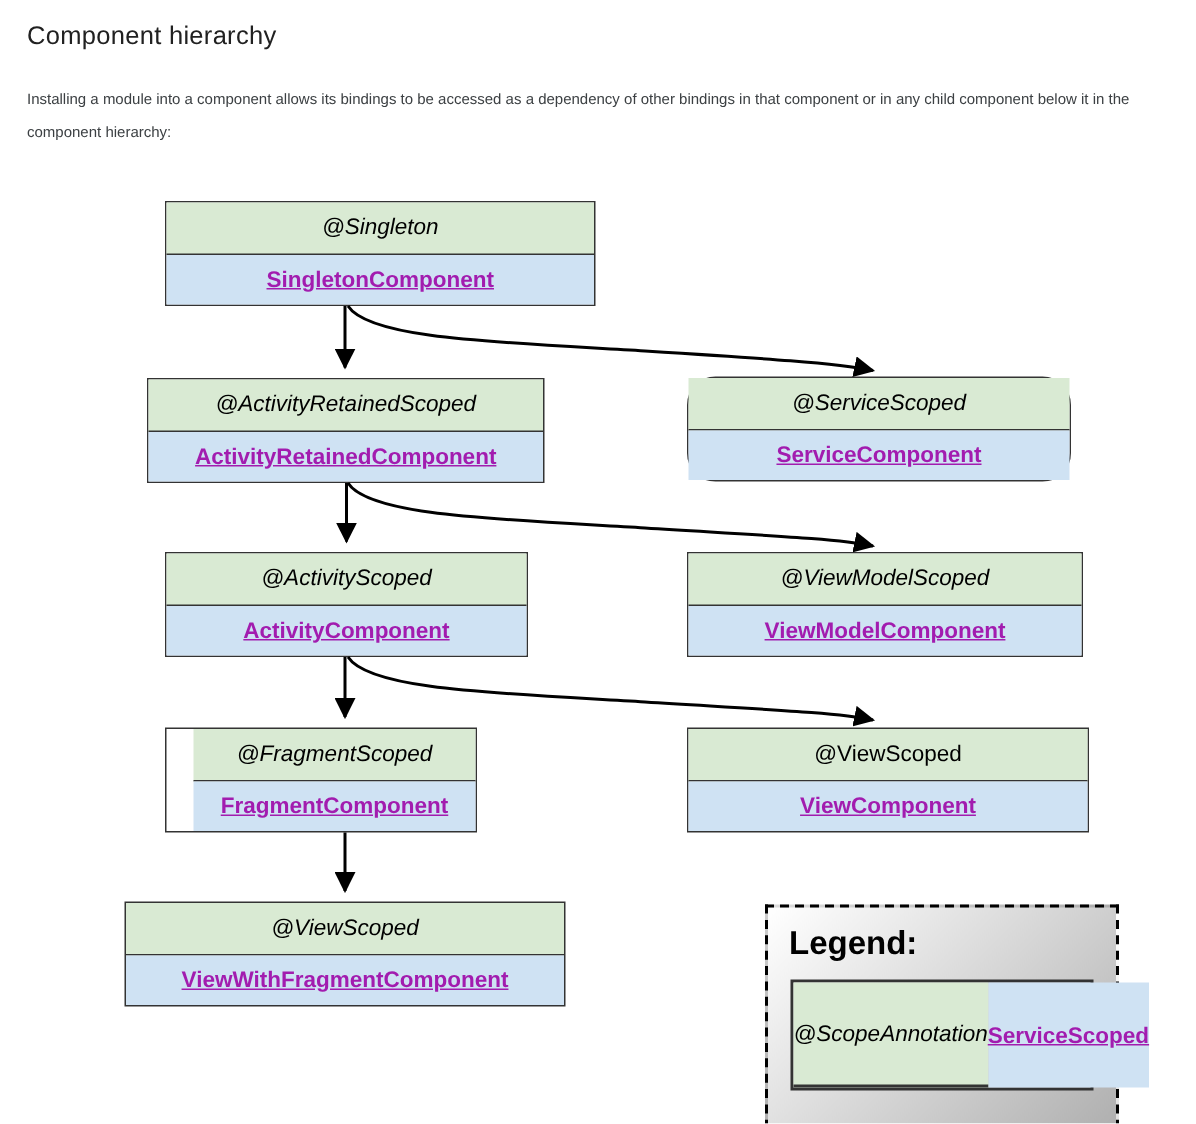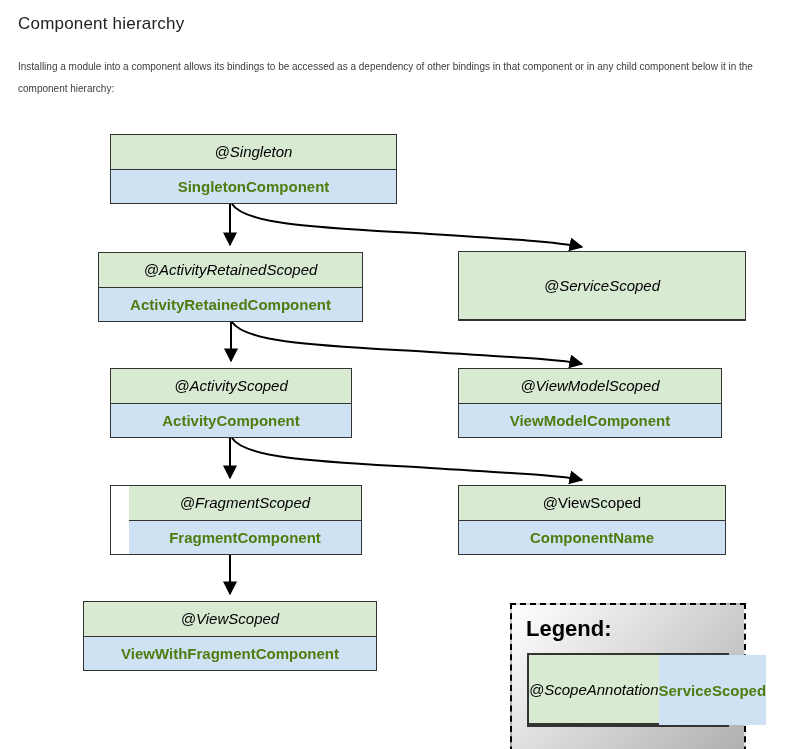--- a/index.html
+++ b/index.html
@@ -23,21 +23,21 @@
   .scope-cell {
     flex:1; background:var(--scope-bg,#d9ead3);
     border-bottom:1.5px solid var(--box-border,#333333);
     display:flex; align-items:center; justify-content:center;
     font-style:italic; font-size:15px; color:#000;
   }
   .scope-cell.roman { font-style:normal; }
   .name-cell {
     flex:1; background:var(--component-bg,#cfe2f3);
     display:flex; align-items:center; justify-content:center;
-    font-weight:bold; font-size:15px; color:#4d7c0f;
+    font-weight:bold; font-size:15px; color:#a21caf;text-decoration:underline;
   }
   .arrows { position:absolute; left:0; top:0; pointer-events:none; }
   .legend {
     position:absolute; left:510px; top:603px; width:236px; height:170px;
     box-sizing:border-box; border:2px dashed #000;
     background:linear-gradient(135deg, var(--legend-grad-start,#ffffff) 0%, var(--legend-grad-end,#ababab) 100%);
   }
   .legend-title {
     position:absolute; left:14px; top:11px;
     font-size:22px; font-weight:bold; color:#000;
@@ -60,42 +60,43 @@
   <div class="node" style="left:110px; top:134px; width:287px; height:70px;">
     <div class="scope-cell">@Singleton</div>
     <div class="name-cell">SingletonComponent</div>
   </div>
 
   <div class="node" style="left:98px; top:252px; width:265px; height:70px;">
     <div class="scope-cell">@ActivityRetainedScoped</div>
     <div class="name-cell">ActivityRetainedComponent</div>
   </div>
 
-  <div class="node" style="left:458px; top:251px; width:288px; height:70px;">
+  <div class="node" style="left:458px; top:251px; width:256px; height:70px;border-radius:19px;">
     <div class="scope-cell">@ServiceScoped</div>
+    <div class="name-cell">ServiceComponent</div>
   </div>
 
   <div class="node" style="left:458px; top:368px; width:264px; height:70px;">
     <div class="scope-cell">@ViewModelScoped</div>
     <div class="name-cell">ViewModelComponent</div>
   </div>
 
   <div class="node" style="left:110px; top:368px; width:242px; height:70px;">
     <div class="scope-cell">@ActivityScoped</div>
     <div class="name-cell">ActivityComponent</div>
   </div>
 
-  <div class="node" style="left:110px; top:485px; width:252px; height:70px;padding-left:18px;">
+  <div class="node" style="left:110px; top:485px; width:208px; height:70px;padding-left:18px;">
     <div class="scope-cell">@FragmentScoped</div>
     <div class="name-cell">FragmentComponent</div>
   </div>
 
   <div class="node" style="left:458px; top:485px; width:268px; height:70px;">
     <div class="scope-cell roman">@ViewScoped</div>
-    <div class="name-cell">ComponentName</div>
+    <div class="name-cell">ViewComponent</div>
   </div>
 
   <div class="node" style="left:83px; top:601px; width:294px; height:70px;">
     <div class="scope-cell">@ViewScoped</div>
     <div class="name-cell">ViewWithFragmentComponent</div>
   </div>
 
   <svg class="arrows" width="797" height="749" viewBox="0 0 797 749">
     <defs>
       <marker id="ah" viewBox="0 0 10 10" refX="9" refY="5" markerWidth="7" markerHeight="7" orient="auto" markerUnits="strokeWidth">

